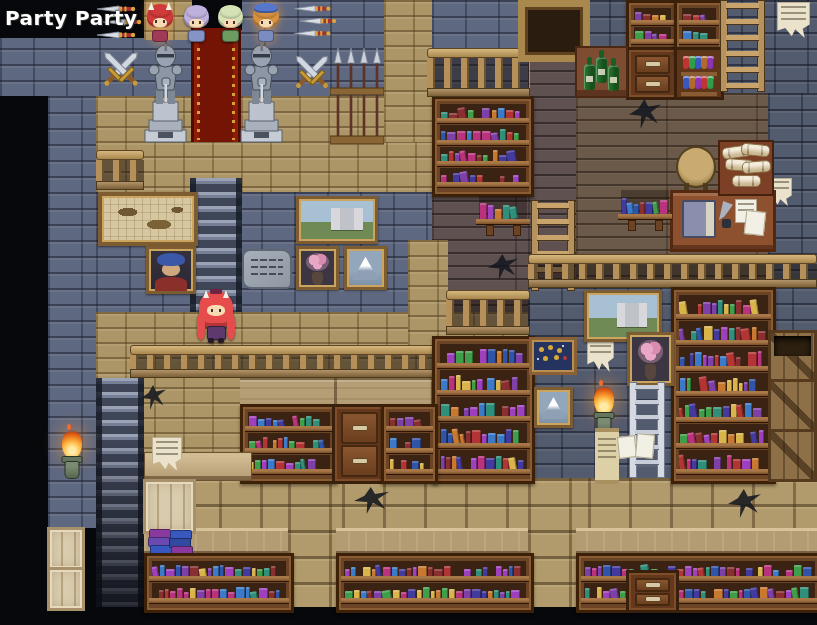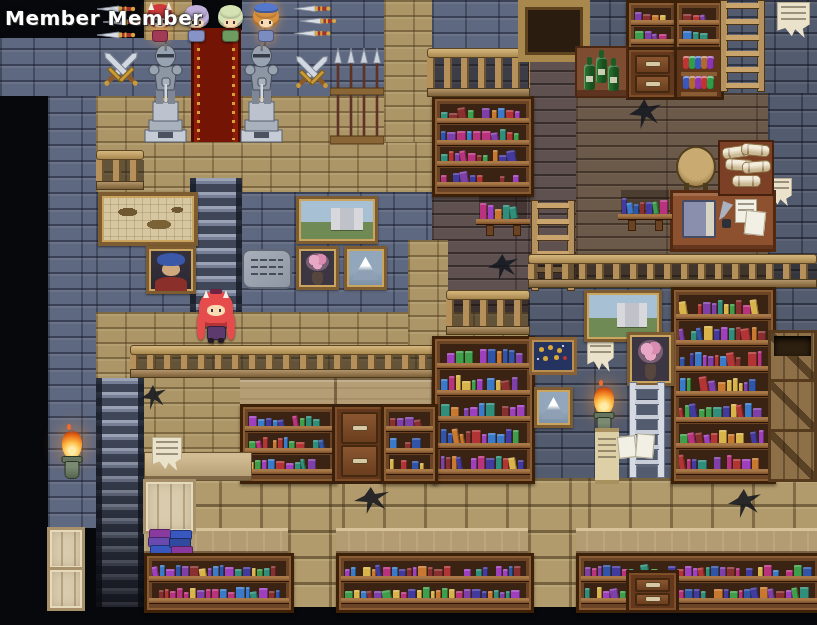--- a/index.html
+++ b/index.html
@@ -1135,14 +1135,14 @@
         <div class="sp-eye" style="left: 36%; top: 36%;"></div>
         <div class="sp-eye" style="right: 36%; top: 36%;"></div>
         <div class="sp-horn" style="left: 16%;"></div>
         <div class="sp-horn" style="right: 16%;"></div>
         <div class="pl-bow"></div>
         <div class="pl-body" style="background: rgb(92, 58, 110);"></div>
         <div class="pl-boot" style="left: 30%;"></div>
         <div class="pl-boot" style="right: 30%;"></div>
       </div>
     </div>
-  <div id="hud-label">Member Member</div>
+  <div id="hud-label">Party Party</div>
 </div>
 
 </body></html>

